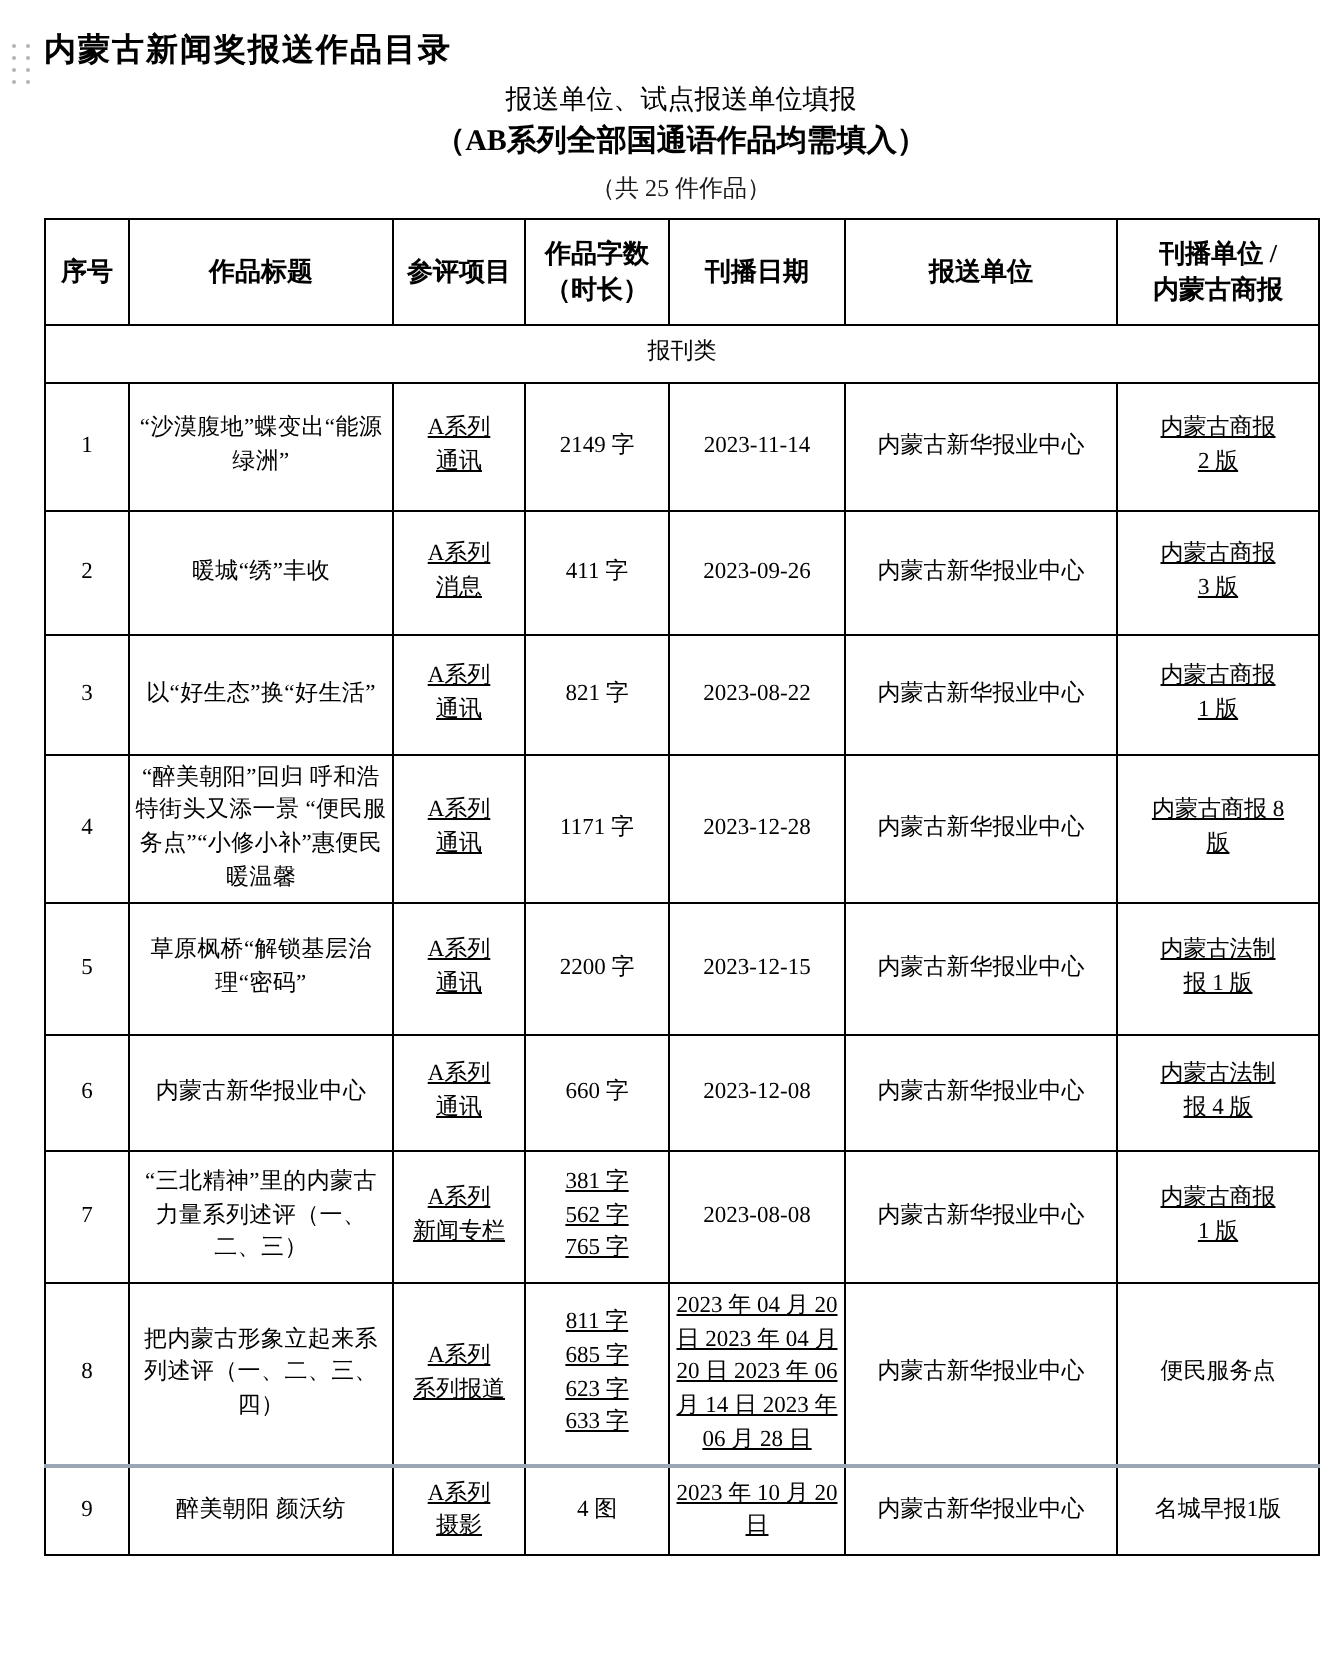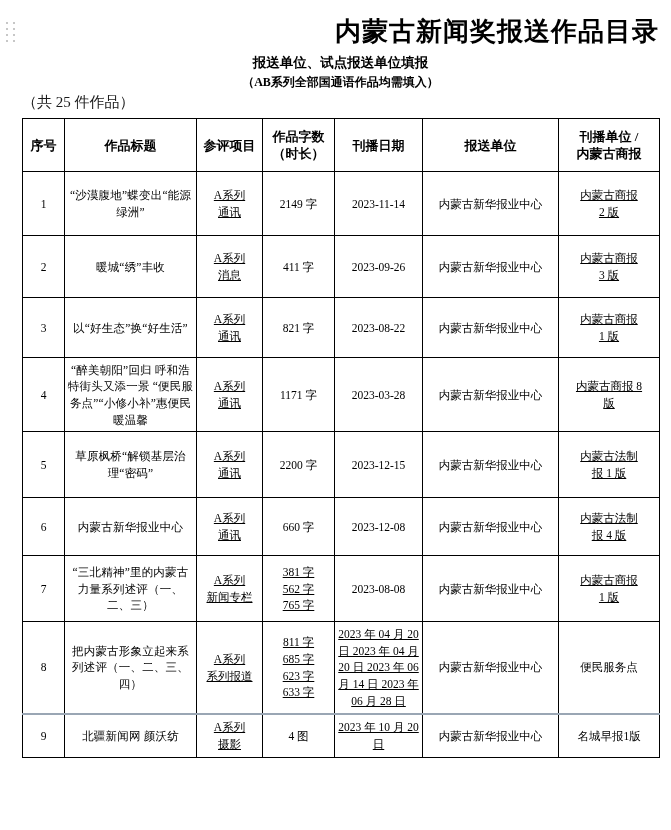--- a/index.html
+++ b/index.html
@@ -37,44 +37,45 @@
     display: block;
     width: 2px;
     height: 2px;
     background: #b4b4b4;
     border-radius: 50%;
   }
   .doc {
     padding: 10px 12px 0 22px;
   }
   .title {
-    text-align: right;
-    font-size: 26px;
+    text-align: left;
+    font-size: 16px;
     font-weight: bold;
     letter-spacing: 1px;
     line-height: 1.25;
     margin: 6px 0 4px 0;
     font-family: "Liberation Serif", "DejaVu Serif", serif;
   }
   .subtitle {
     text-align: center;
     font-size: 13.5px;
-    font-weight: bold;
+    font-weight: normal;
     line-height: 1.5;
     margin: 0;
   }
   .subtitle2 {
     text-align: center;
-    font-size: 12px;
+    font-size: 15px;
     font-weight: bold;
     line-height: 1.55;
     margin: 0;
   }
   .countline {
-    font-size: 15px;
+    text-align: center;
+    font-size: 12px;
     margin: 2px 0 6px 0;
     color: #1a1a1a;
   }
   table.catalog {
     border-collapse: collapse;
     width: 637px;
     table-layout: fixed;
     margin: 0;
   }
   table.catalog td, table.catalog th {
@@ -165,20 +166,23 @@
           <th class="nowrapish">参评项目</th>
           <th class="nowrapish">作品字数
 （时长）</th>
           <th class="nowrapish">刊播日期</th>
           <th class="nowrapish">报送单位</th>
           <th class="nowrapish">刊播单位 /
 内蒙古商报</th>
         </tr>
       </thead>
       <tbody>
+        <tr>
+          <td class="section" colspan="7">报刊类</td>
+        </tr>
 
         <tr class="row-h1">
           <td class="idx">1</td>
           <td class="title-cell">“沙漠腹地”蝶变出“能源绿洲”</td>
           <td class="nowrapish multi">A系列
 通讯</td>
           <td>2149 字</td>
           <td>2023-11-14</td>
           <td>内蒙古新华报业中心</td>
           <td class="nowrapish multi">内蒙古商报
@@ -208,21 +212,21 @@
           <td class="nowrapish multi">内蒙古商报
 1 版</td>
         </tr>
 
         <tr class="row-h4">
           <td class="idx">4</td>
           <td class="title-cell">“醉美朝阳”回归 呼和浩特街头又添一景 “便民服务点”“小修小补”惠便民暖温馨</td>
           <td class="nowrapish multi">A系列
 通讯</td>
           <td>1171 字</td>
-          <td>2023-03-28</td>
+          <td>2023-12-28</td>
           <td>内蒙古新华报业中心</td>
           <td class="nowrapish multi">内蒙古商报 8
 版</td>
         </tr>
 
         <tr class="row-h5">
           <td class="idx">5</td>
           <td class="title-cell">草原枫桥“解锁基层治理“密码”</td>
           <td class="nowrapish multi">A系列
 通讯</td>
@@ -268,21 +272,21 @@
 685 字
 623 字
 633 字</td>
           <td class="multi">2023 年 04 月 20 日 2023 年 04 月 20 日 2023 年 06 月 14 日 2023 年 06 月 28 日</td>
           <td>内蒙古新华报业中心</td>
           <td>便民服务点</td>
         </tr>
 
         <tr class="row-h9 last-row">
           <td class="idx">9</td>
-          <td class="title-cell">北疆新闻网 颜沃纺</td>
+          <td class="title-cell">醉美朝阳 颜沃纺</td>
           <td class="nowrapish multi">A系列
 摄影</td>
           <td>4 图</td>
           <td class="multi">2023 年 10 月 20 日</td>
           <td>内蒙古新华报业中心</td>
           <td>名城早报1版</td>
         </tr>
       </tbody>
     </table>
 

